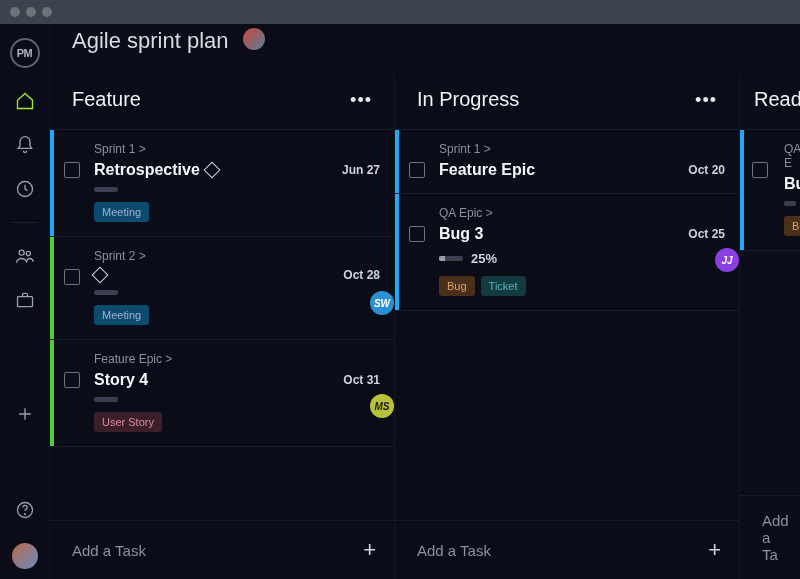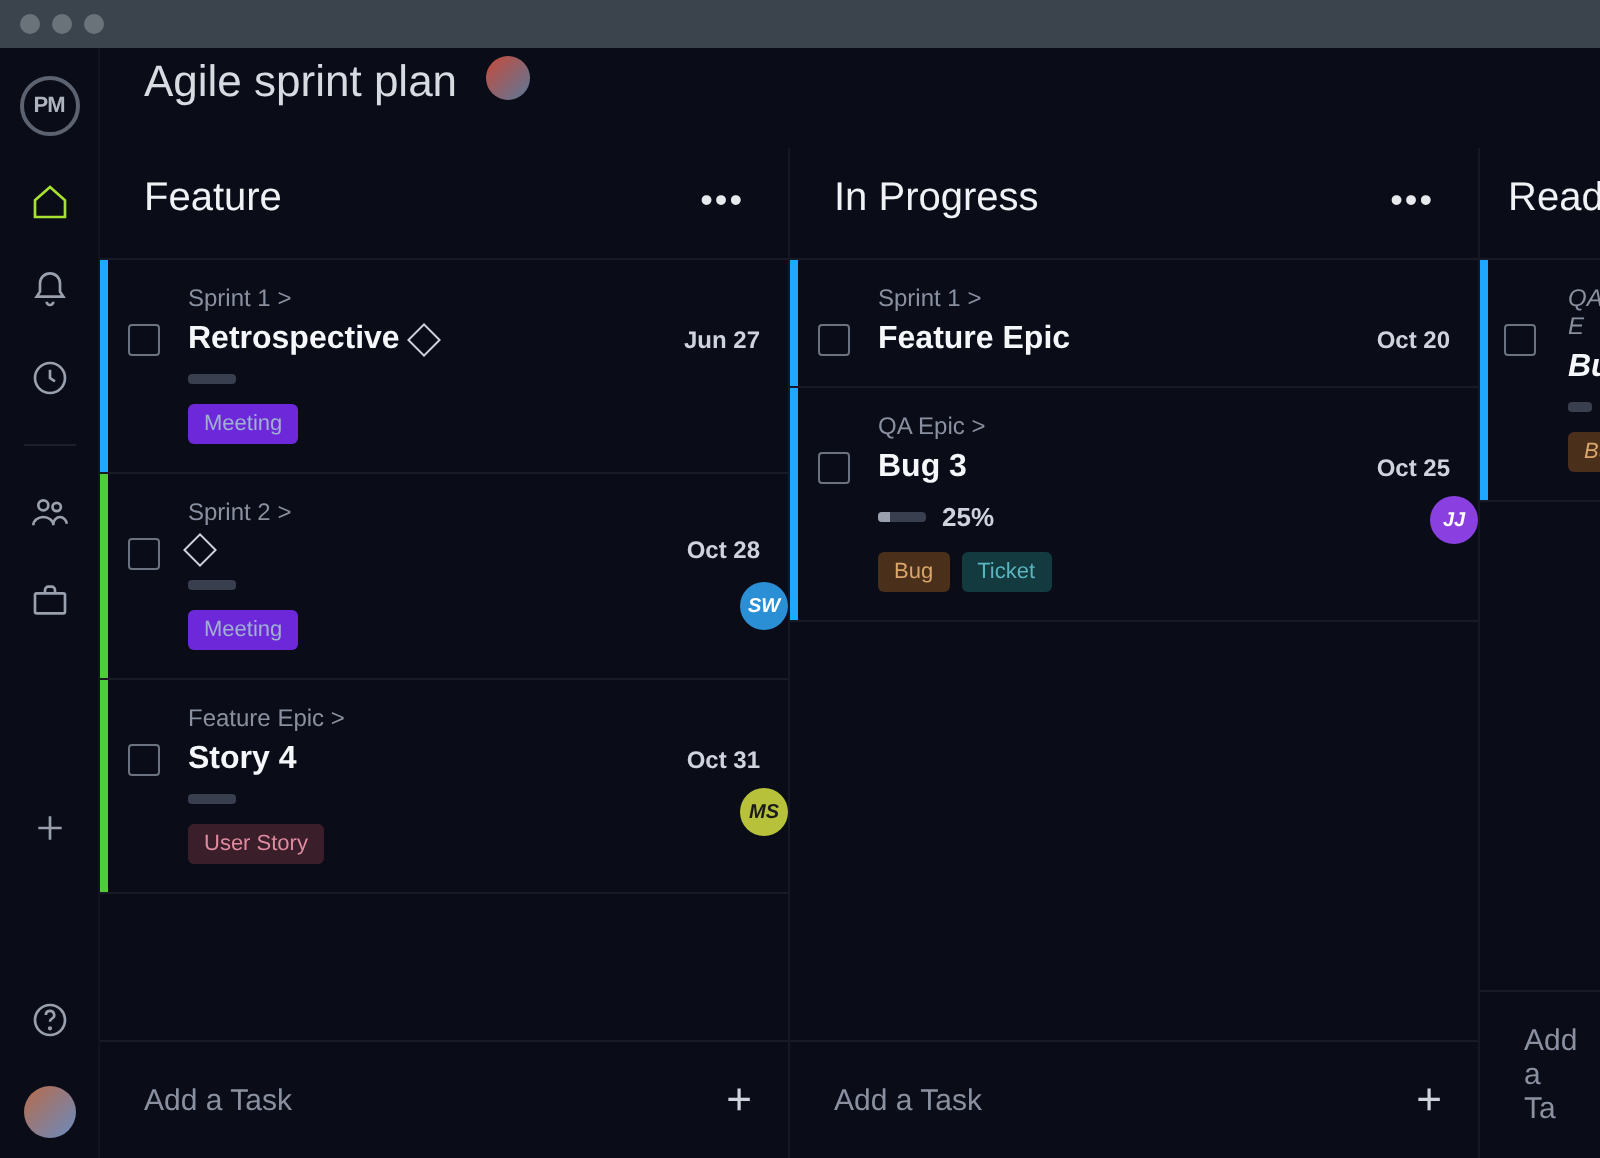--- a/index.html
+++ b/index.html
@@ -36,33 +36,33 @@
   .titlerow { display:flex; align-items:center; justify-content:space-between; gap:8px;}
   .ttl { font-size:16px; font-weight:700; color:#f5f7fa; display:flex; align-items:center; gap:6px;}
   .date { font-size:12px; font-weight:600; color:#cfd3dc; white-space:nowrap;}
   .diamond { width:12px; height:12px; border:1.5px solid #cfd3dc; transform:rotate(45deg); display:inline-block;}
   .progress { display:flex; align-items:center; gap:8px; margin-top:8px;}
   .pbar { width:24px; height:5px; background:#3a3f50; border-radius:2px; position:relative; overflow:hidden;}
   .pbar > span { position:absolute; left:0; top:0; bottom:0; background:#9aa0ad;}
   .pct { font-size:13px; font-weight:600; color:#cfd3dc;}
   .tags { display:flex; gap:6px; margin-top:10px;}
   .tag { font-size:11px; padding:4px 8px; border-radius:3px; font-weight:500;}
-  .tag.meeting { background:#6d28d9; color:#9fb0d0;}
+  .tag.meeting { background:#0c4a6e; color:#9fb0d0;}
   .tag.userstory { background:#3a1f2a; color:#e08aa0;}
   .tag.bug { background:#4a2f1a; color:#d9a56a;}
   .tag.ticket { background:#123a3f; color:#5ab5bf;}
   .assn { position:absolute; right:0; top:54px; width:24px; height:24px; border-radius:50%; display:flex; align-items:center; justify-content:center; font-size:10px; font-weight:700; color:#fff;font-style:italic;}
   .assn.sw { background:#2a8fd4;}
   .assn.ms { background:#b7c23a; color:#1a1a1a;}
   .assn.jj { background:#8a3fe0;}
   .addtask { display:flex; align-items:center; justify-content:space-between; padding:16px 18px 16px 22px; border-top:1px solid rgba(255,255,255,0.06); color:#8a90a0; font-size:15px; cursor:pointer;}
   .plus { font-size:22px; font-weight:300; color:#cfd3dc;}
   .col3 { width:60px; flex-shrink:0; }
   .col3 .col-head { padding:14px 0 18px 14px;}
-  .col3 .card { padding-right:4px;font-style:italic;}
+  .col3 .card { padding-right:4px;}
   .col3 .chk { left:12px;}
 </style>
 </head>
 <body>
 
 <div class="titlebar">
   <div class="dot"></div>
   <div class="dot"></div>
   <div class="dot"></div>
 </div>

